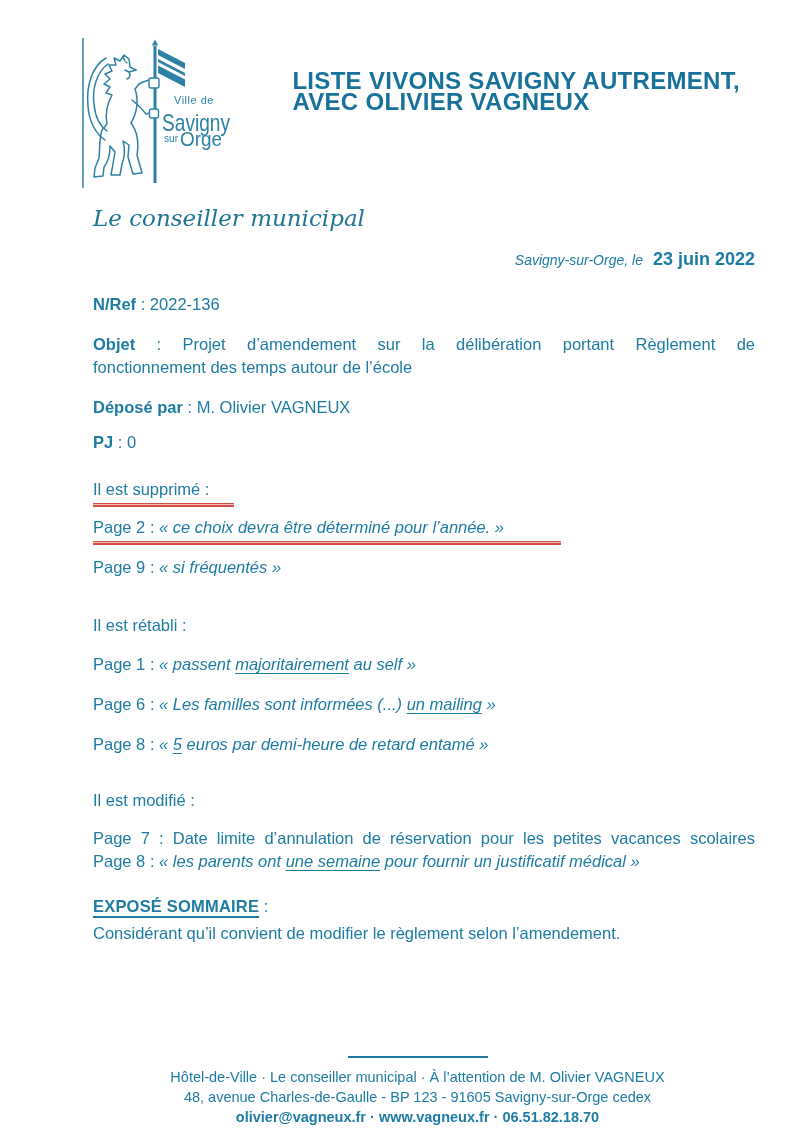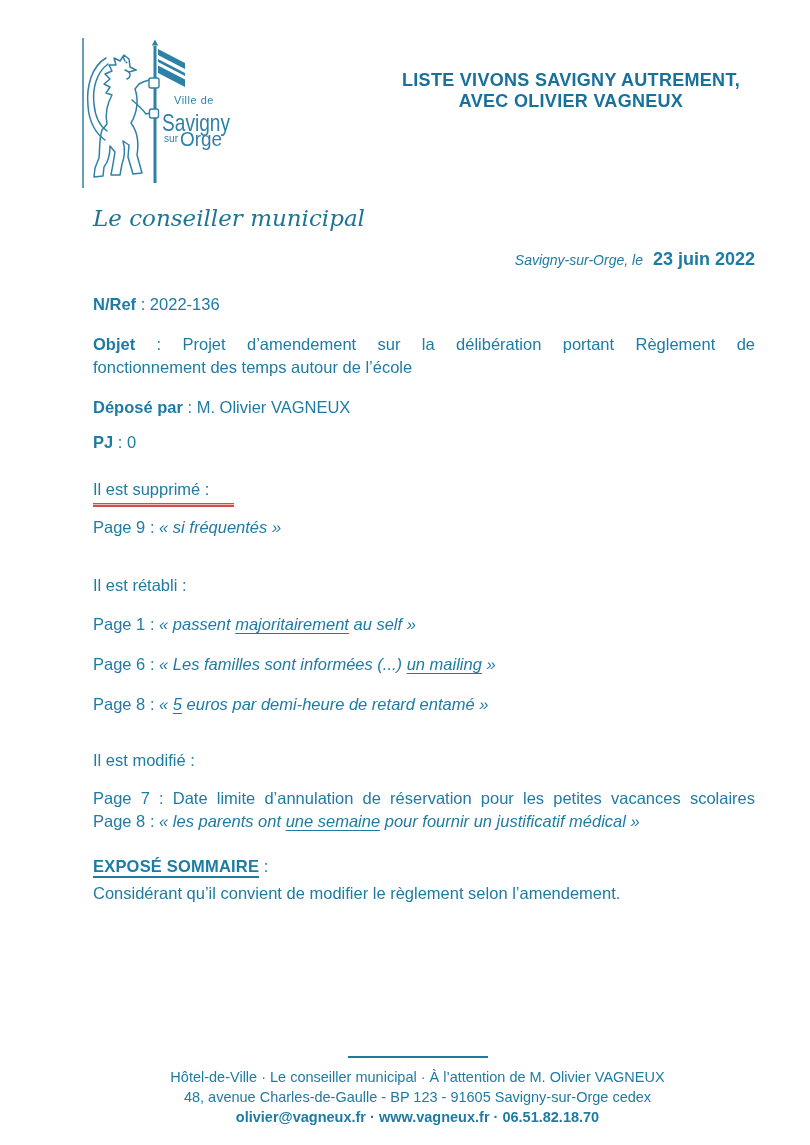--- a/index.html
+++ b/index.html
@@ -6,22 +6,22 @@
   html,body { background:#e8e8e8; }
   .page {
     position:relative; width:810px; height:1145px; margin:0 auto;
     background:#ffffff; overflow:hidden;
     font-family:"Liberation Sans", sans-serif;
     color:#1e7ba3;
   }
   
   .logo { position:absolute; left:80px; top:38px; width:160px; height:150px; }
   .header-title {
-    position:absolute; top:70px; right:70px; text-align:center;
-    font-weight:bold; font-size:18px; line-height:21px;
+    position:absolute; top:70px; right:70px; text-align:left;
+    font-weight:bold; font-size:24px; line-height:21px;
     color:#17719b; letter-spacing:0.3px;
   }
   
   .content { position:absolute; left:93px; top:204px; width:662px; }
   .role {
     font-family:"DejaVu Serif", serif; font-style:italic;
     font-size:23px; line-height:28px; color:#1d7493; margin-bottom:14px;
   }
   .dateline { text-align:right; margin-bottom:20px; line-height:26px; }
   .dateline .place { font-family:Liberation Sans, sans-serif; font-style:italic; font-size:14px; }
@@ -115,20 +115,21 @@
     <p class="just"><b>Objet</b><span> : </span><span>Projet d’amendement sur la délibération portant Règlement de</span></p>
     <p>fonctionnement des temps autour de l’école</p>
 
     <p class="mb12"><b>Déposé par</b><span> : </span><span>M. Olivier VAGNEUX</span></p>
 
     <p class="mb24"><b>PJ</b><span> : </span><span>0</span></p>
 
     <p class="mb15"><span>Il est supprimé :</span><span class="redline" style="width:141px"></span></p>
 
 
+    <p><span>Page 2 : </span><i>« ce choix devra être déterminé pour l’année. »</i><span class="redline" style="width:468px"></span></p>
 
     <p class="mb35"><span>Page 9 : </span><i>« si fréquentés »</i></p>
 
     <p class="mb16">Il est rétabli :</p>
 
     <p><span>Page 1 : </span><i><span>« passent </span><u>majoritairement</u><span> au self »</span></i></p>
 
     <p><span>Page 6 : </span><i><span>« Les familles sont informées (...) </span><u>un mailing</u><span> »</span></i></p>
 
     <p class="mb33"><span>Page 8 : </span><i><span>« </span><u>5</u><span> euros par demi-heure de retard entamé »</span></i></p>

